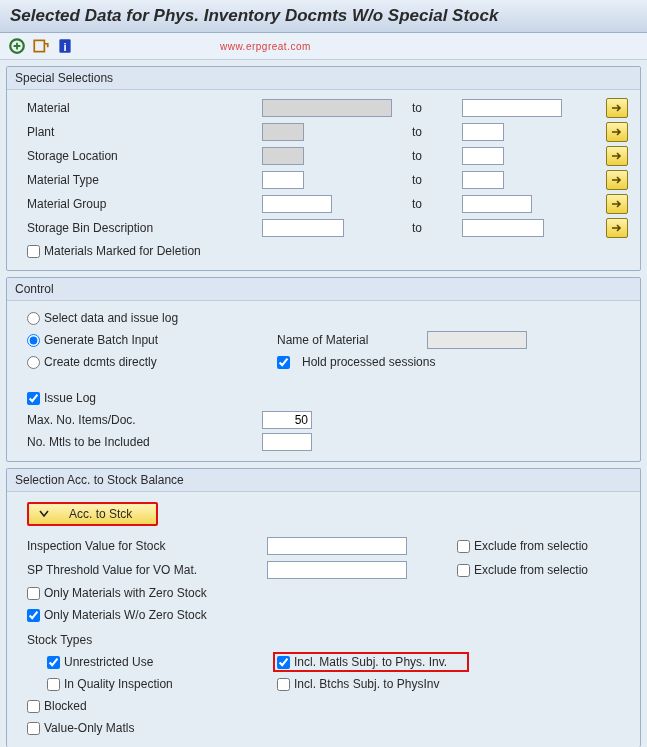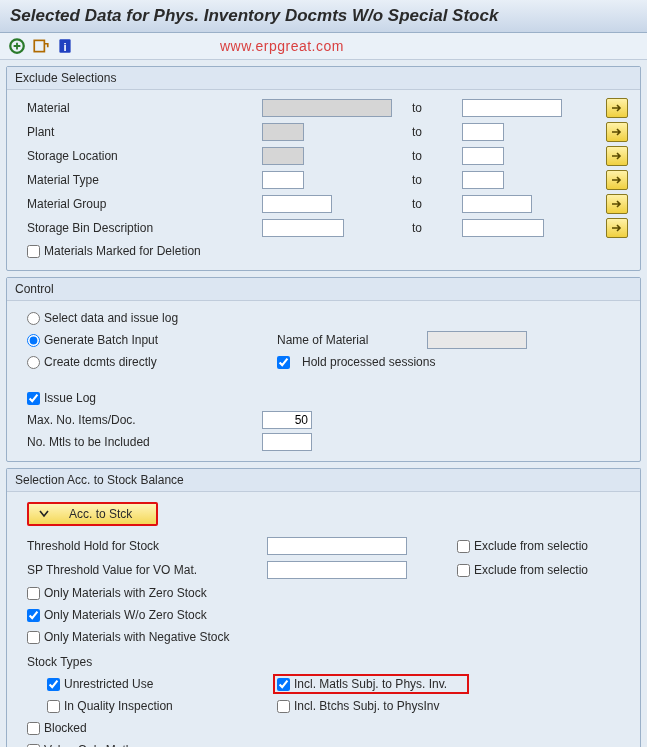--- a/index.html
+++ b/index.html
@@ -29,21 +29,21 @@
     gap:6px;
   }
   .tool-icon {
     width:18px; height:18px;
     display:inline-flex;
     align-items:center; justify-content:center;
     cursor:pointer;
   }
   .watermark {
     color:#d94040;
-    font-size:14px;
+    font-size:10px;
     margin-left:140px;
     letter-spacing:0.5px;
   }
   .section {
     margin: 6px 6px 0 6px;
     border: 1px solid #9ab0c8;
     border-radius:2px;
     background: #e4ecf4;
     padding-bottom:8px;
   }
@@ -157,21 +157,21 @@
   <span class="tool-icon">
     <svg viewBox="0 0 16 16">
         <rect x="3" y="2" width="10" height="12" rx="1" fill="#2040c0"></rect>
         <text x="8" y="12" text-anchor="middle" fill="#fff" font-size="10" font-family="Arial" font-weight="bold">i</text>
       </svg>
   </span>
   <span class="watermark">www.erpgreat.com</span>
 </div>
 
 <div class="section">
-  <div class="section-header">Exclude Selections</div>
+  <div class="section-header">Special Selections</div>
   <div class="section-body">
 
     <div class="row">
       <div class="lbl">Material</div>
       <div class="col-from"><input class="txt dis" style="width: 130px;"></div>
       <div class="to-lbl">to</div>
       <div class="col-to"><input class="txt" style="width: 100px;"></div>
       <div class="more-btn">
         <svg viewBox="0 0 14 12">
             <path d="M2 6h8M7 3l3 3-3 3" stroke="#5a4a00" stroke-width="1.6" fill="none"></path>
@@ -296,21 +296,21 @@
       <span style="display:inline-block;">
         <svg width="10" height="8" viewBox="0 0 10 8">
             <path d="M1 1l4 5 4-5" stroke="#222" stroke-width="1.6" fill="none"></path>
           </svg>
       </span>
       <span>Acc. to Stck</span>
     </div>
 
     <div class="stock-sub">
       <div class="thresh-row">
-        <div class="thresh-lbl">Threshold Hold for Stock</div>
+        <div class="thresh-lbl">Inspection Value for Stock</div>
         <div class="thresh-in"><input class="txt" style=""></div>
         <div class="thresh-excl">
           <input type="checkbox" class="chk" style="">
           <span>Exclude from selectio</span>
         </div>
       </div>
       <div class="thresh-row">
         <div class="thresh-lbl">SP Threshold Value for VO Mat.</div>
         <div class="thresh-in"><input class="txt" style=""></div>
         <div class="thresh-excl">
@@ -320,24 +320,20 @@
       </div>
 
       <div class="chk-row">
         <input type="checkbox" class="chk" style="">
         <span>Only Materials with Zero Stock</span>
       </div>
       <div class="chk-row">
         <input type="checkbox" class="chk" checked="" style="">
         <span>Only Materials W/o Zero Stock</span>
       </div>
-      <div class="chk-row">
-        <input type="checkbox" class="chk" style="">
-        <span>Only Materials with Negative Stock</span>
-      </div>
 
       <div class="stock-types-lbl">Stock Types</div>
 
       <div class="two-col-chk">
         <div class="left">
           <input type="checkbox" class="chk" checked="" style="">
           <span>Unrestricted Use</span>
         </div>
         <div class="right">
           <span class="highlight-box" style="display:flex;align-items:center;gap:4px;">

